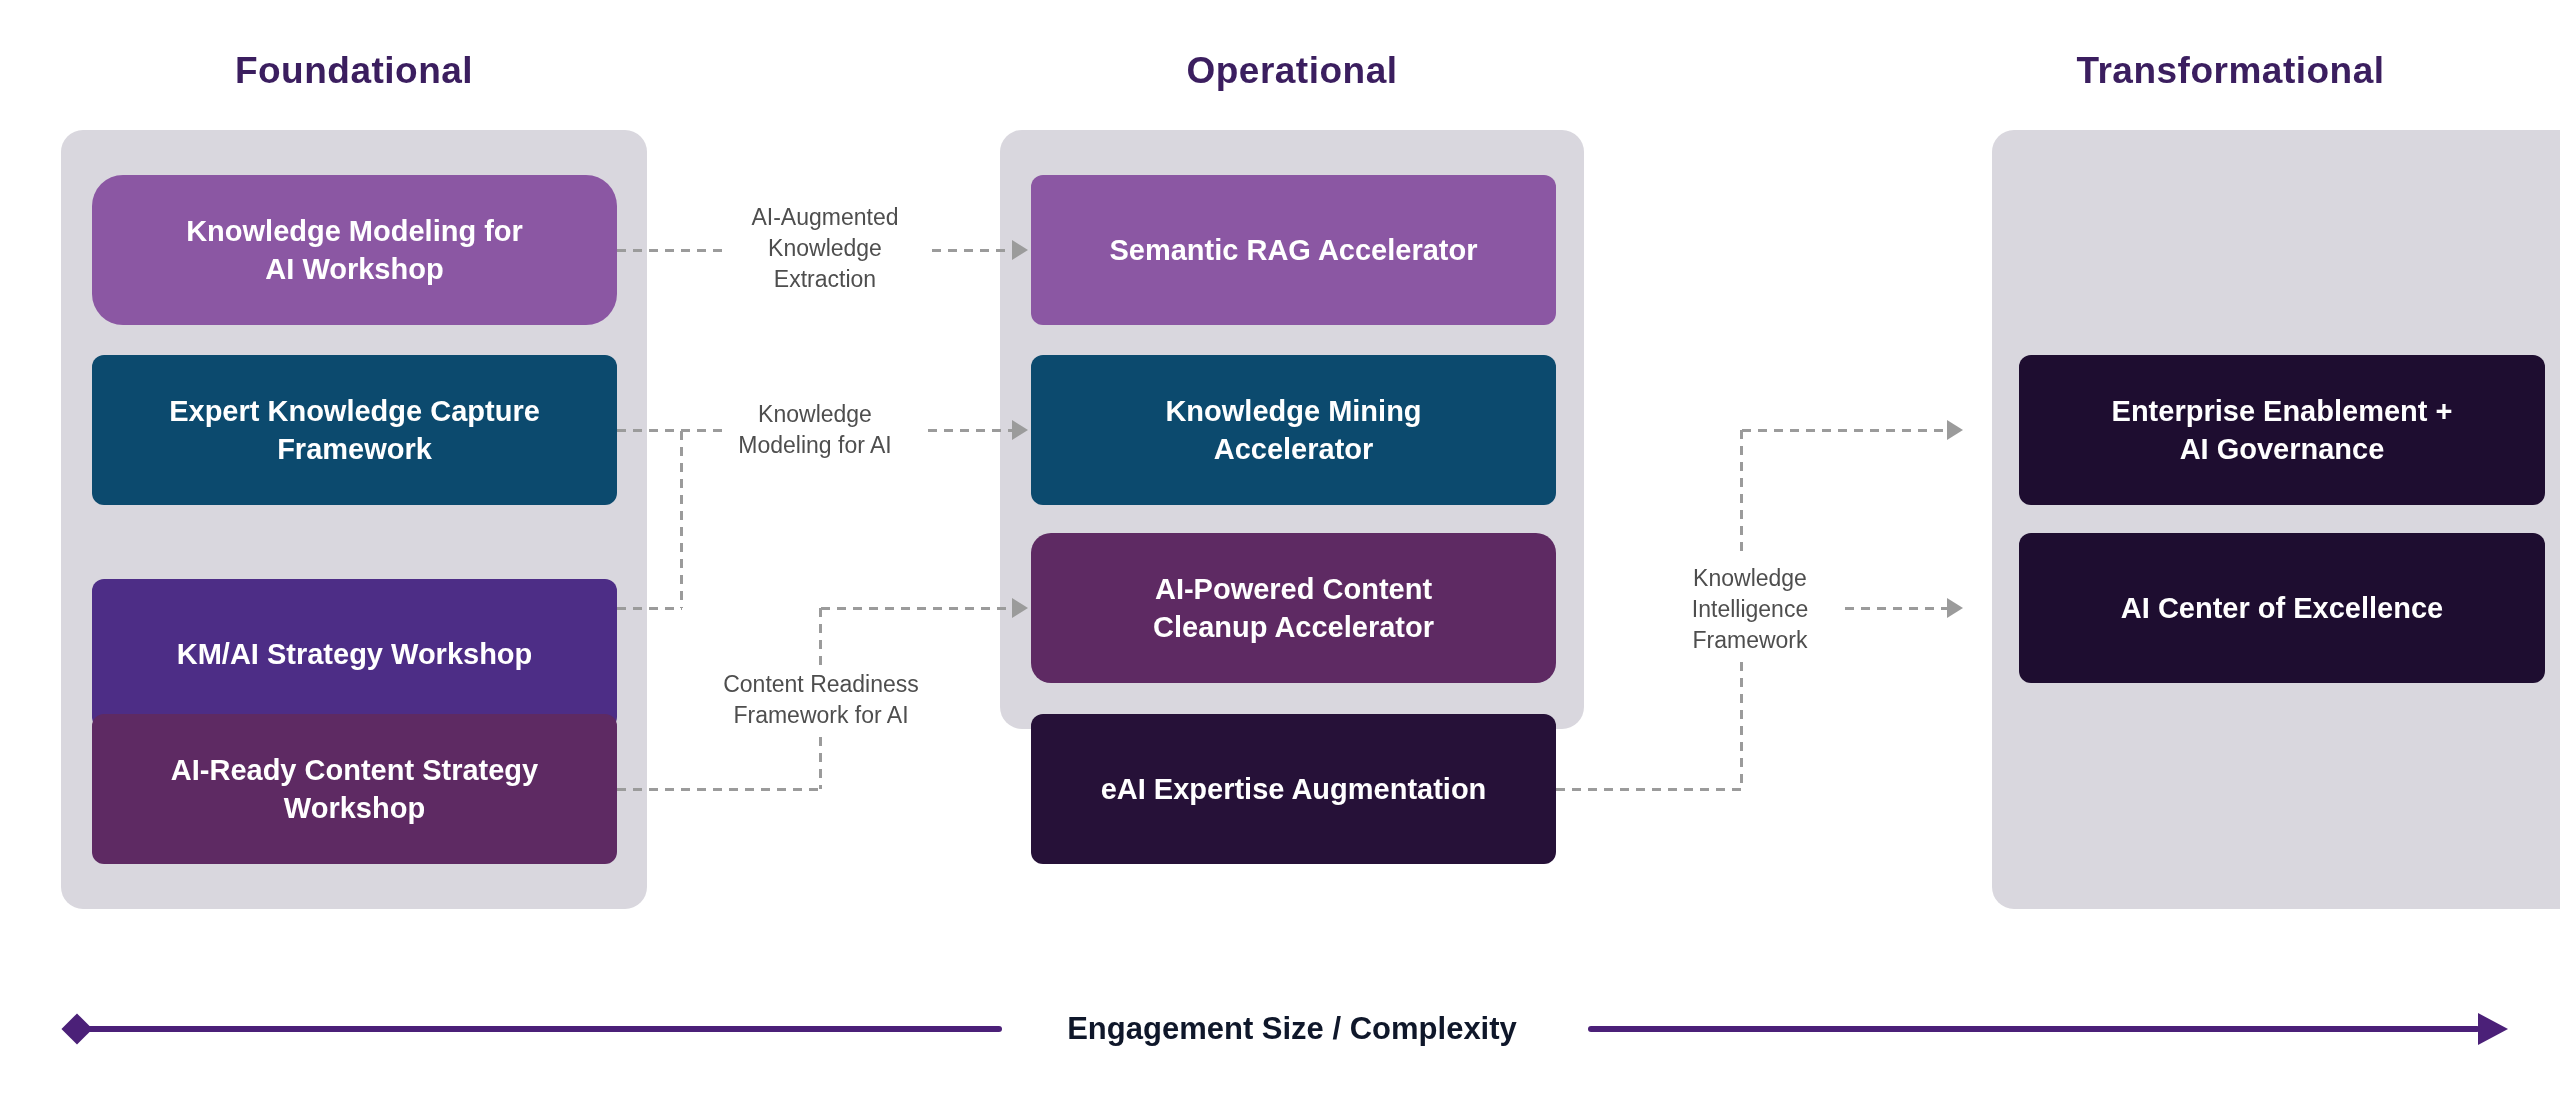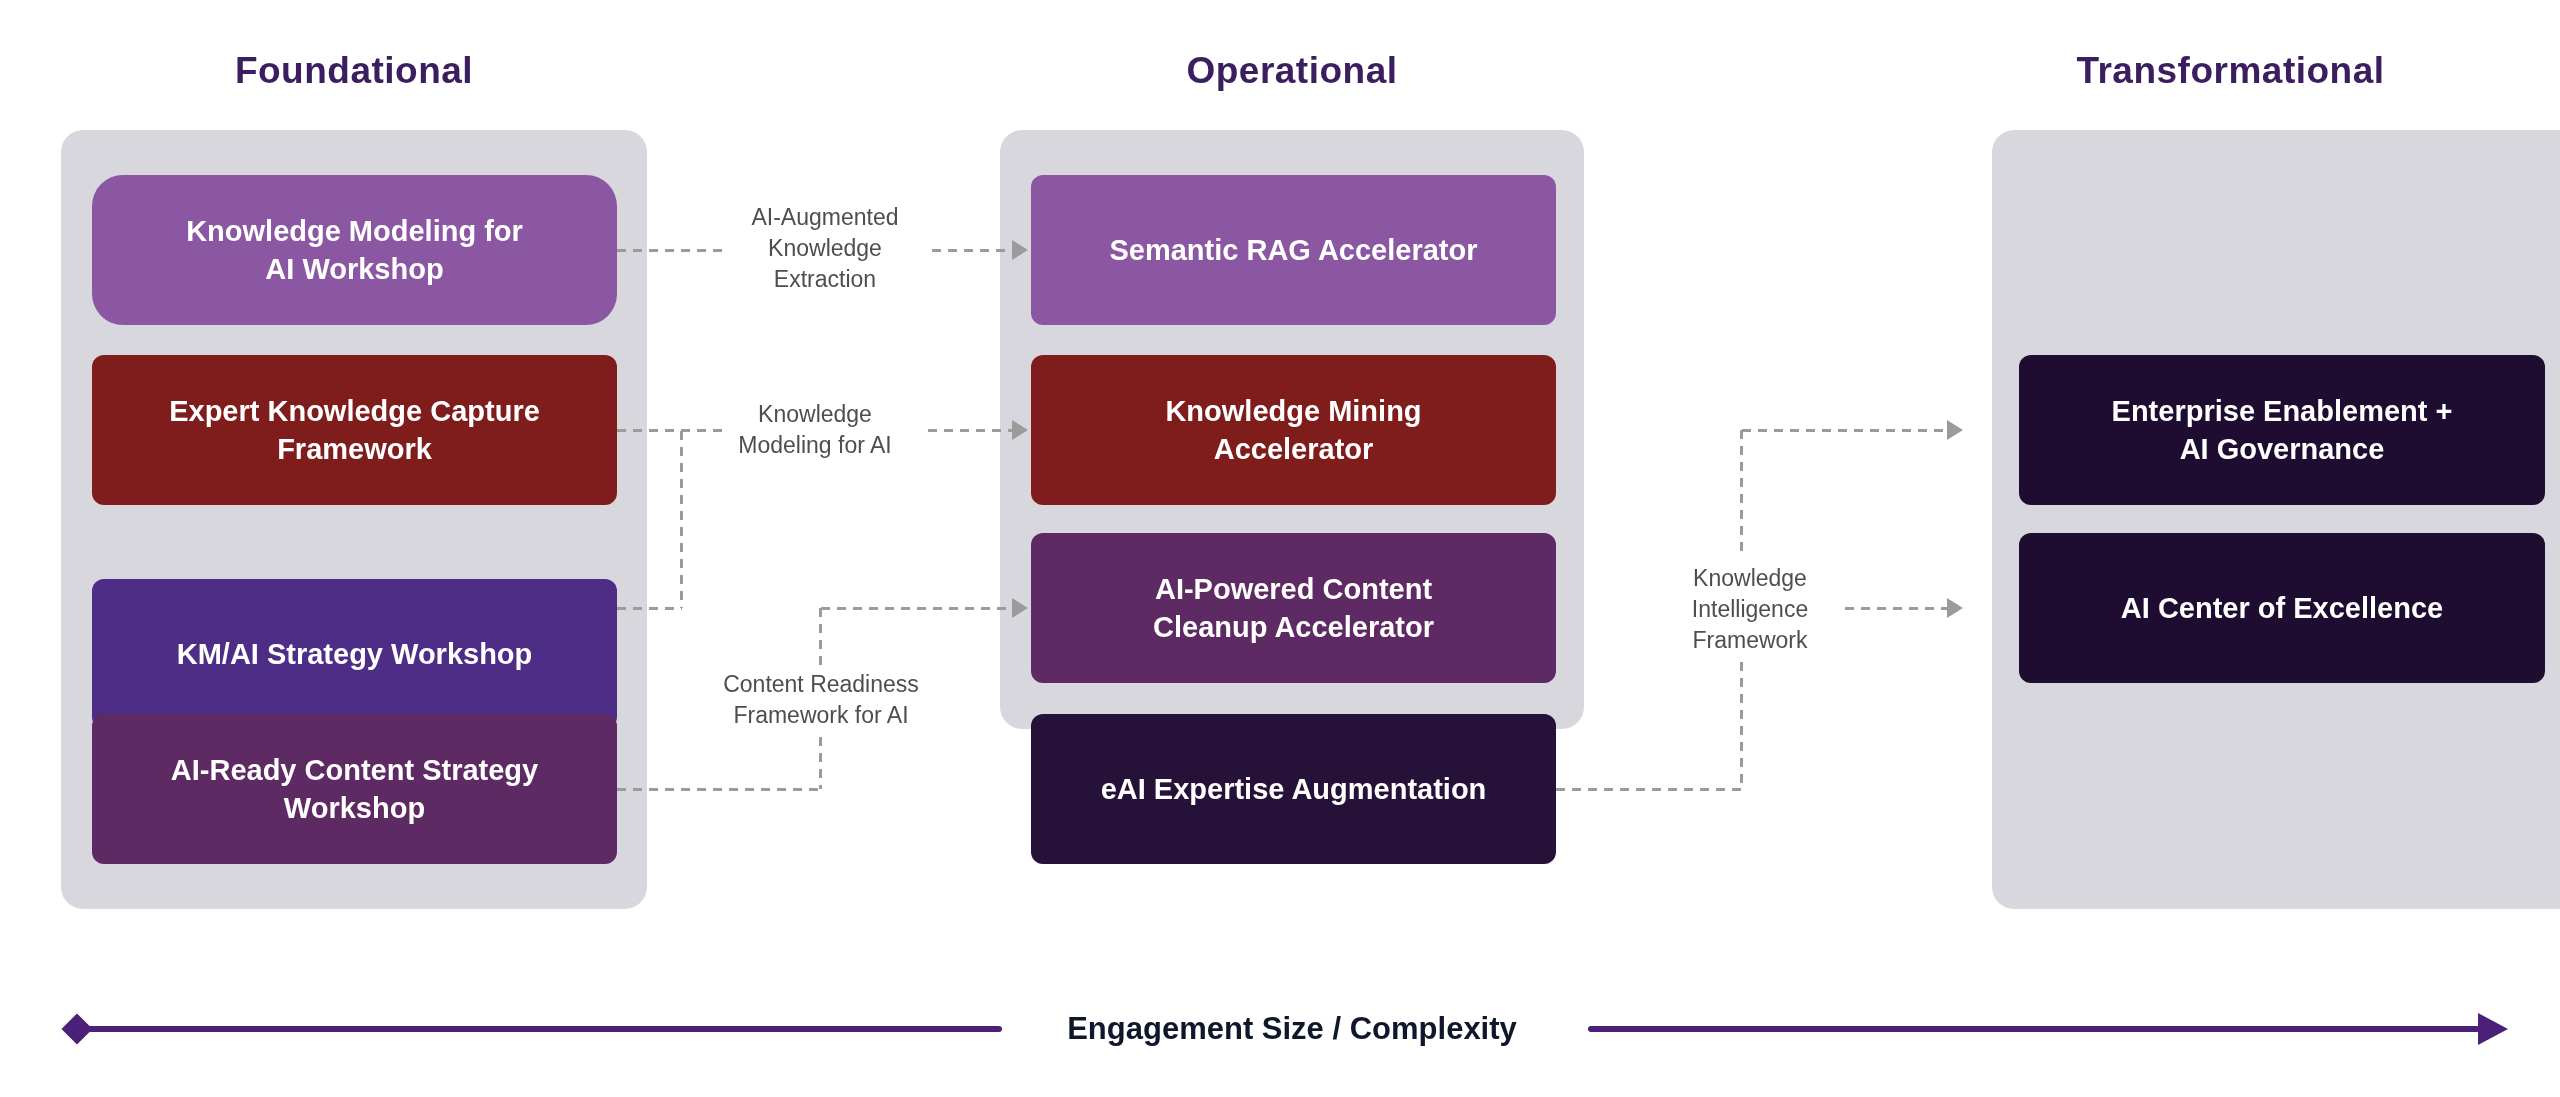--- a/index.html
+++ b/index.html
@@ -12,21 +12,21 @@
     font-size:37px;font-weight:700;color:#3b1e5f;letter-spacing:.5px;line-height:44px;
   }
   .panel{position:absolute;background:#d9d7de;border-radius:22px;}
   .box{
     position:absolute;left:31px;width:525px;height:150px;border-radius:12px;
     display:flex;align-items:center;justify-content:center;text-align:center;
     color:#ffffff;font-size:29px;font-weight:700;line-height:1.32;
     white-space:pre-line;padding:0 12px;box-sizing:border-box;
   }
   .tone-1{background:#8b57a3;}
-  .tone-2{background:#7f1d1d;}
+  .tone-2{background:#0c4a6e;}
   .tone-3{background:#4d2d86;}
   .tone-4{background:#5e2a63;}
   .tone-5{background:#261138;}
   .tone-6{background:#1e0d30;}
   .conn-label{
     position:absolute;text-align:center;font-size:23px;font-weight:500;
     color:#4e4e4e;line-height:1.35;white-space:pre-line;
   }
   .dash-h{position:absolute;height:3px;background:repeating-linear-gradient(90deg,#9b9b9b 0 9px,transparent 9px 16px);}
   .dash-v{position:absolute;width:3px;background:repeating-linear-gradient(180deg,#9b9b9b 0 9px,transparent 9px 16px);}
@@ -52,21 +52,21 @@
 Framework</div>
     <div class="box tone-3" style="top:403px;margin-top:46px;">KM/AI Strategy Workshop</div>
     <div class="box tone-4" style="top:584px;">AI-Ready Content Strategy
 Workshop</div>
   </div>
 
   <div class="panel" style="left:1000px;top:130px;width:584px;height:599px;">
     <div class="box tone-1" style="top:45px;">Semantic RAG Accelerator</div>
     <div class="box tone-2" style="top:225px;">Knowledge Mining
 Accelerator</div>
-    <div class="box tone-4" style="top:403px;">AI-Powered Content
+    <div class="box tone-4" style="top:403px;border-radius:20px;">AI-Powered Content
 Cleanup Accelerator</div>
     <div class="box tone-5" style="top:584px;">eAI Expertise Augmentation</div>
   </div>
 
   <div class="panel" style="left:1992px;top:130px;width:632px;height:779px;">
     <div class="box tone-6" style="left:27px;width:526px;top:225px;">Enterprise Enablement +
 AI Governance</div>
     <div class="box tone-6" style="left:27px;width:526px;top:403px;">AI Center of Excellence</div>
   </div>
 

